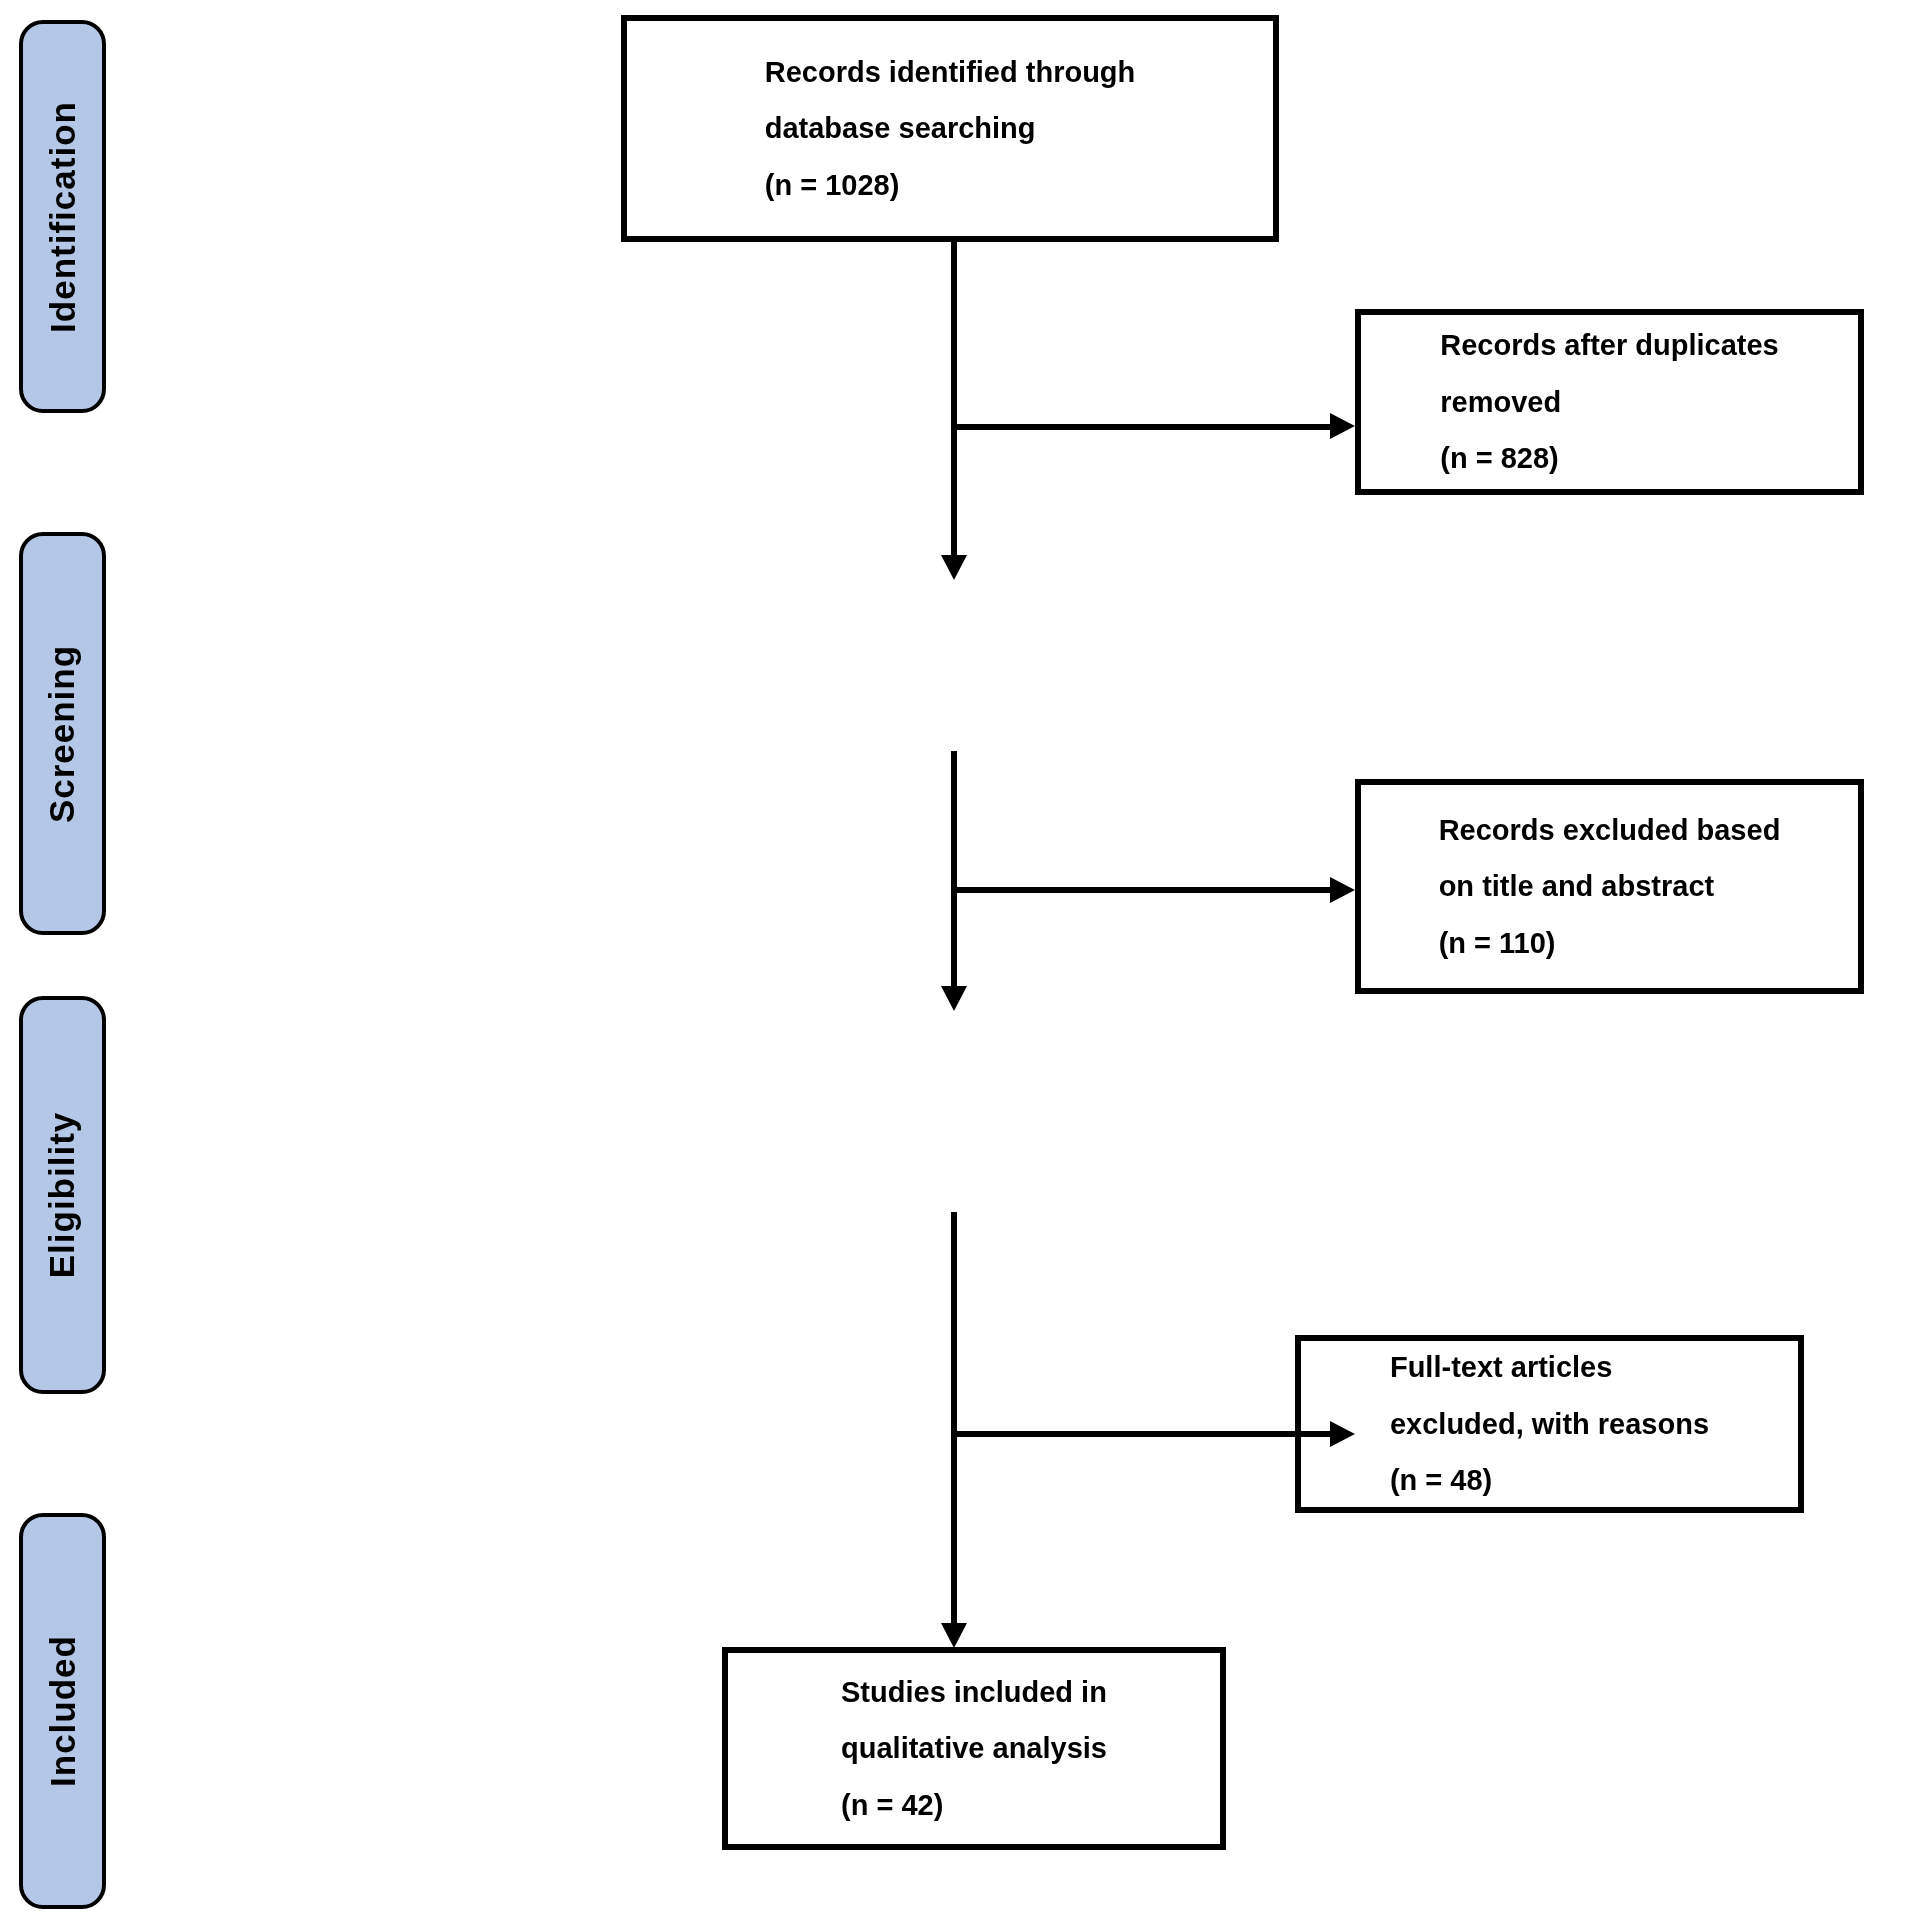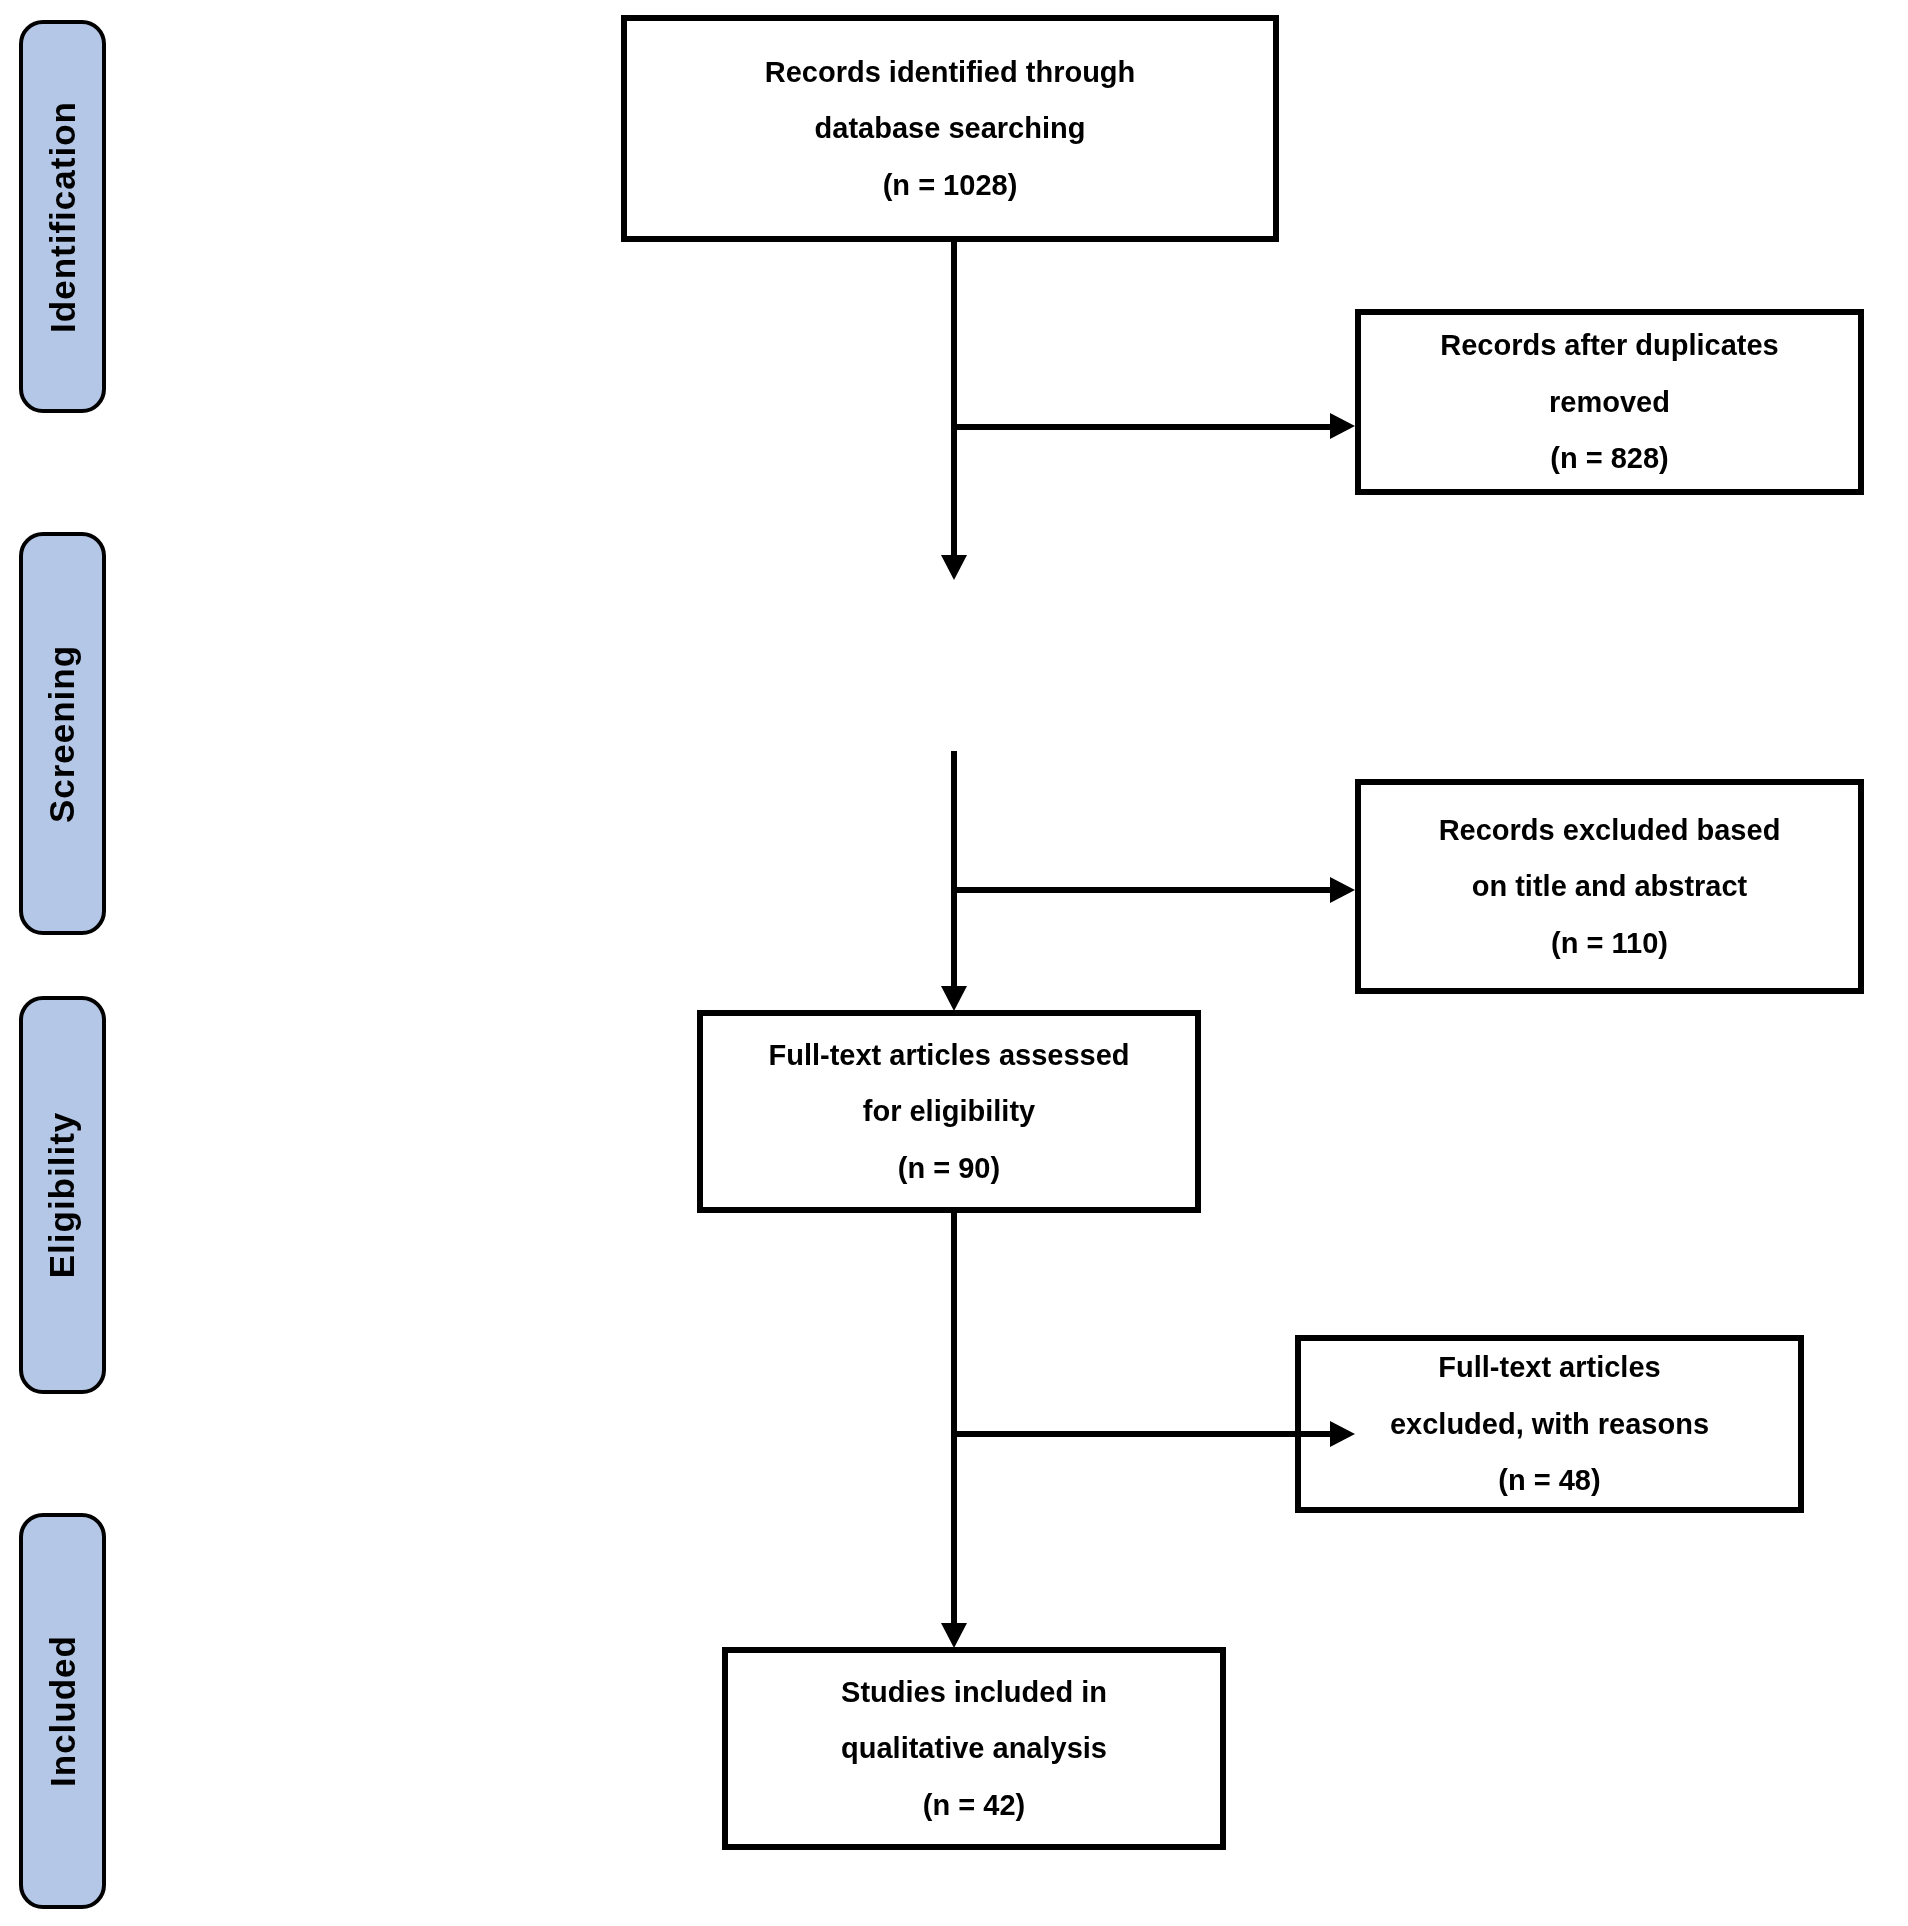--- a/index.html
+++ b/index.html
@@ -46,21 +46,21 @@
   }
 
   
   .fbox {
     position: absolute;
     background: var(--box-fill);
     border: 6px solid var(--box-border);
     display: flex;
     align-items: center;
     justify-content: center;
-    text-align: center;
+    text-align: left;
   }
   .box-text {
     white-space: pre-line;
     font-weight: 700;
     font-size: 29px;
     line-height: 1.95;
     padding: 0 10px;
   }
 
   
@@ -96,25 +96,20 @@
   </div>
   <div class="stage" style="top:1513px; height:396px;">
     <span class="stage-text">Included</span>
   </div>
 
   <div class="fbox" style="left:621px; top:15px; width:658px; height:227px;">
     <span class="box-text">Records identified through
 database searching
 (n = 1028)</span>
   </div>
-  <div class="fbox" style="left:697px; top:1010px; width:504px; height:203px;">
-    <span class="box-text">Full-text articles assessed
-for eligibility
-(n = 90)</span>
-  </div>
   <div class="fbox" style="left:722px; top:1647px; width:504px; height:203px;">
     <span class="box-text">Studies included in
 qualitative analysis
 (n = 42)</span>
   </div>
 
   <div class="fbox" style="left:1355px; top:309px; width:509px; height:186px;">
     <span class="box-text">Records after duplicates
 removed
 (n = 828)</span>

